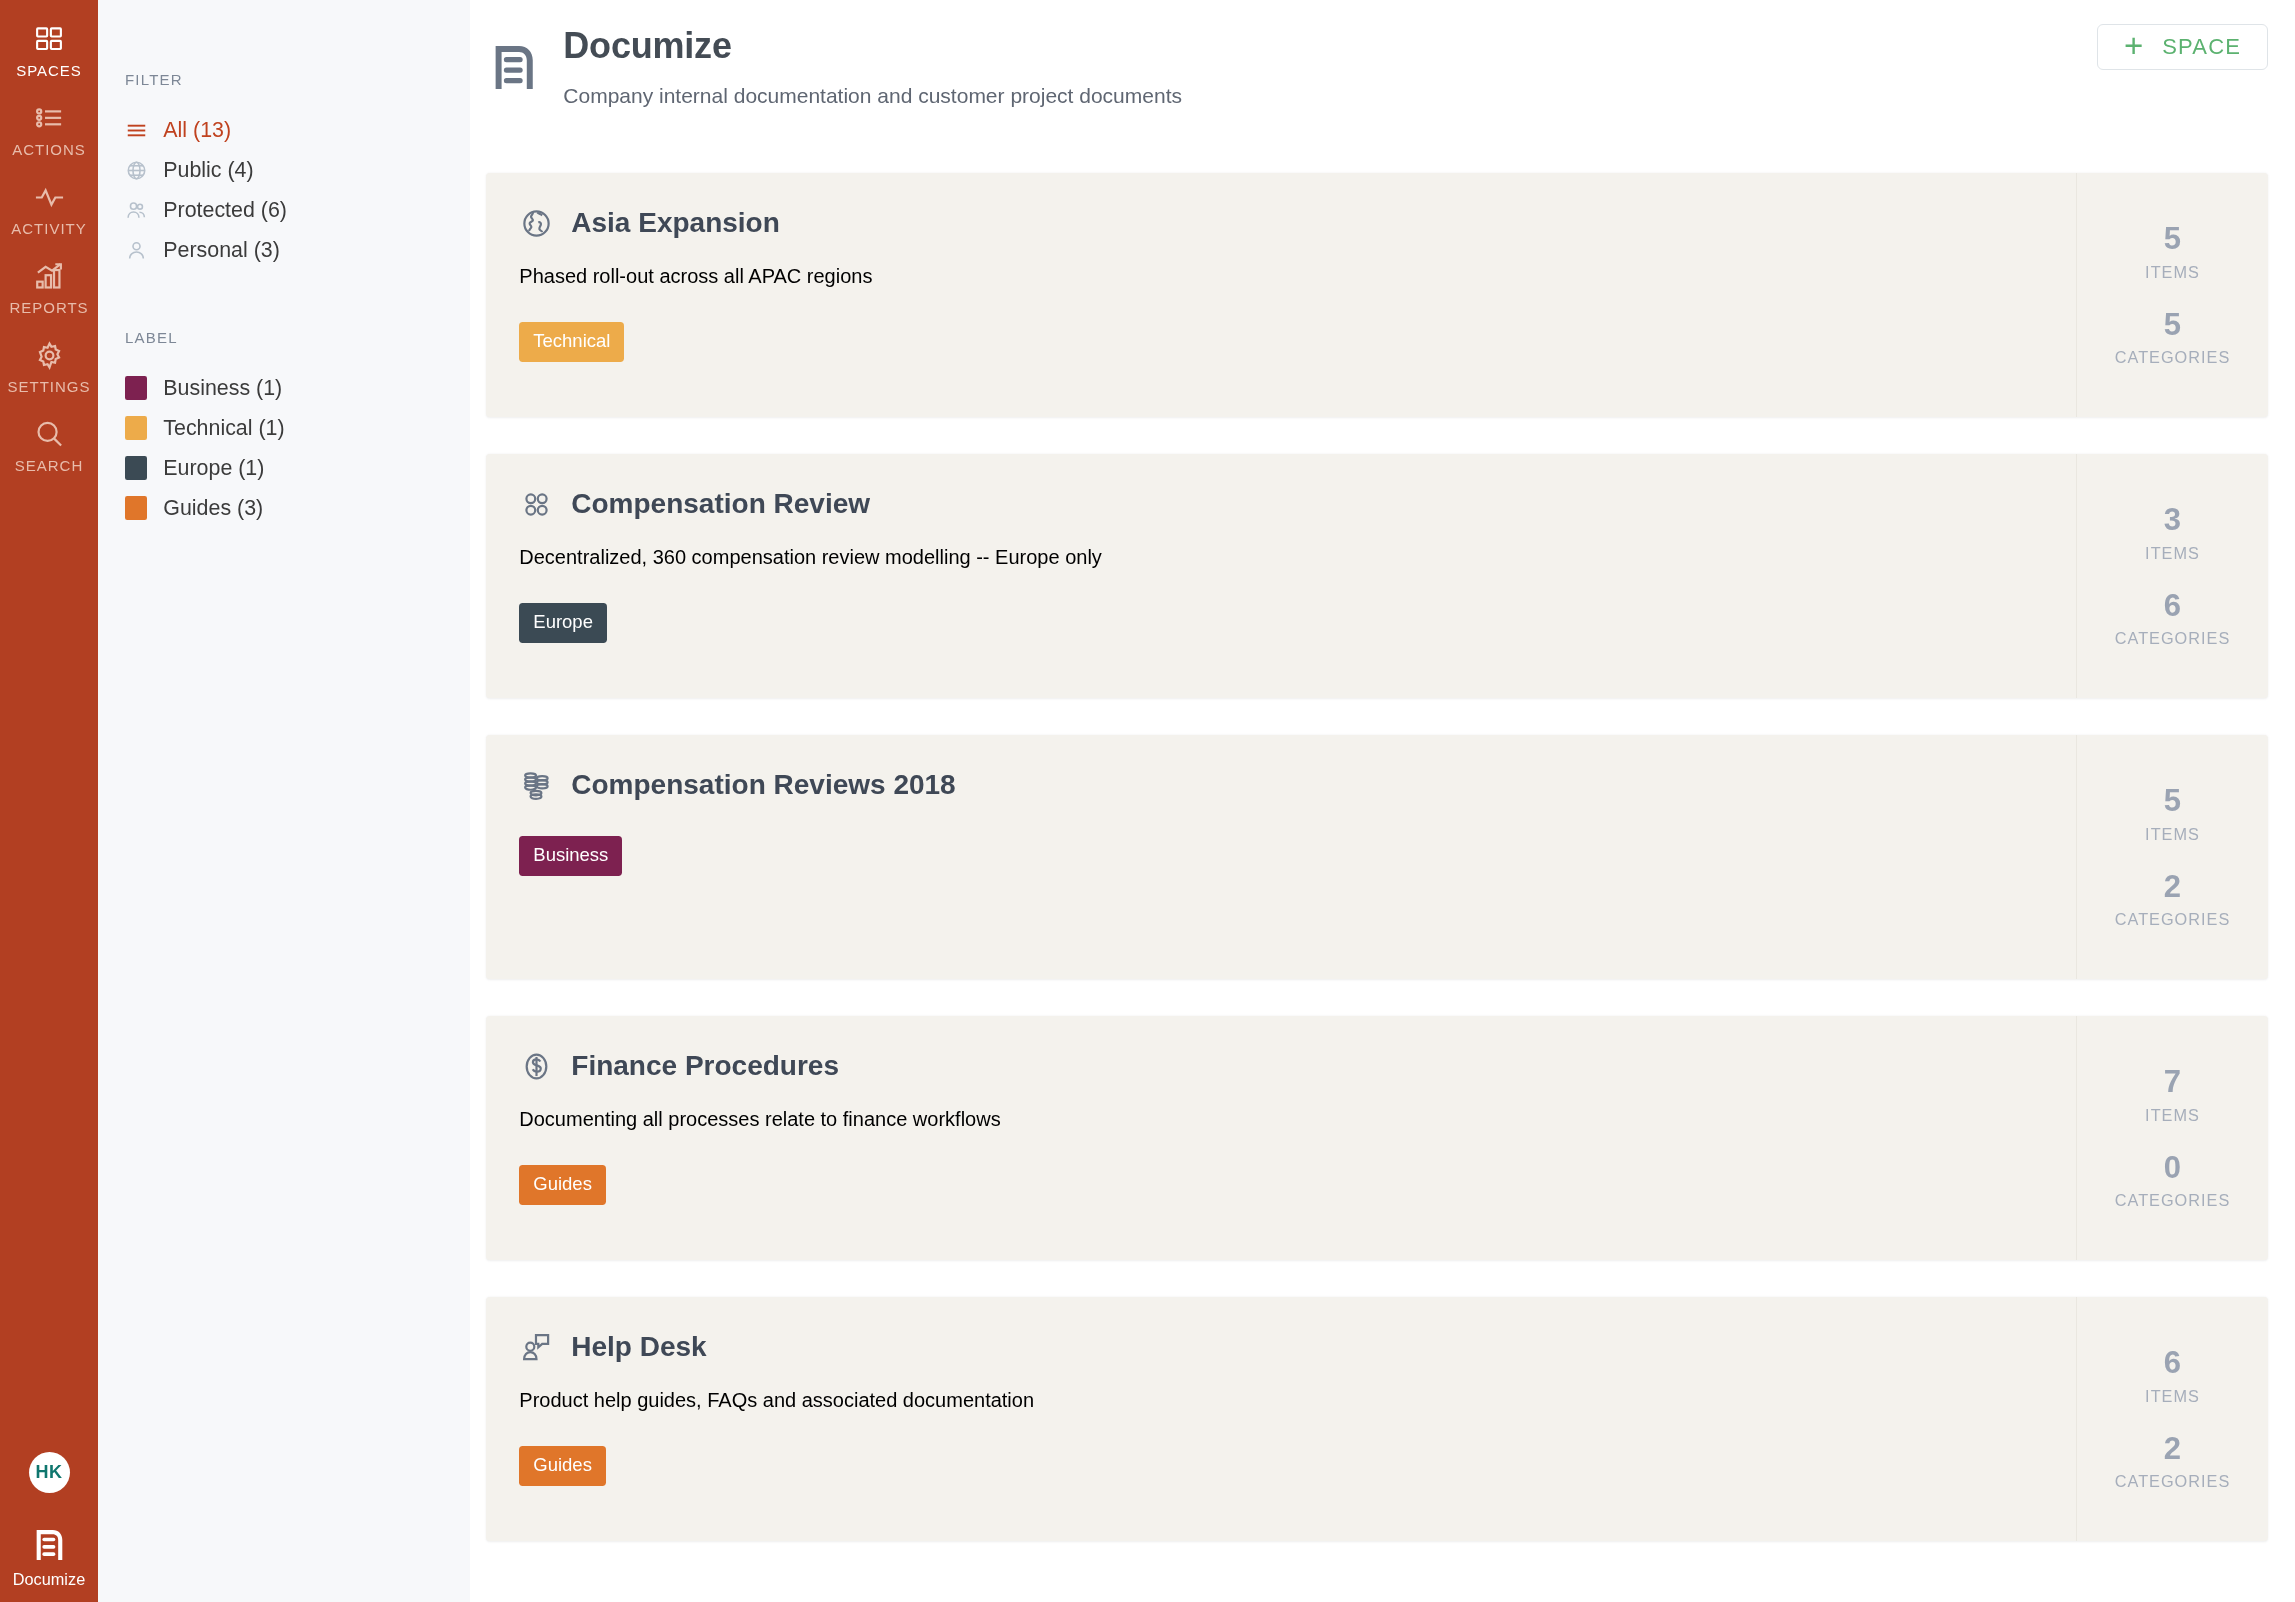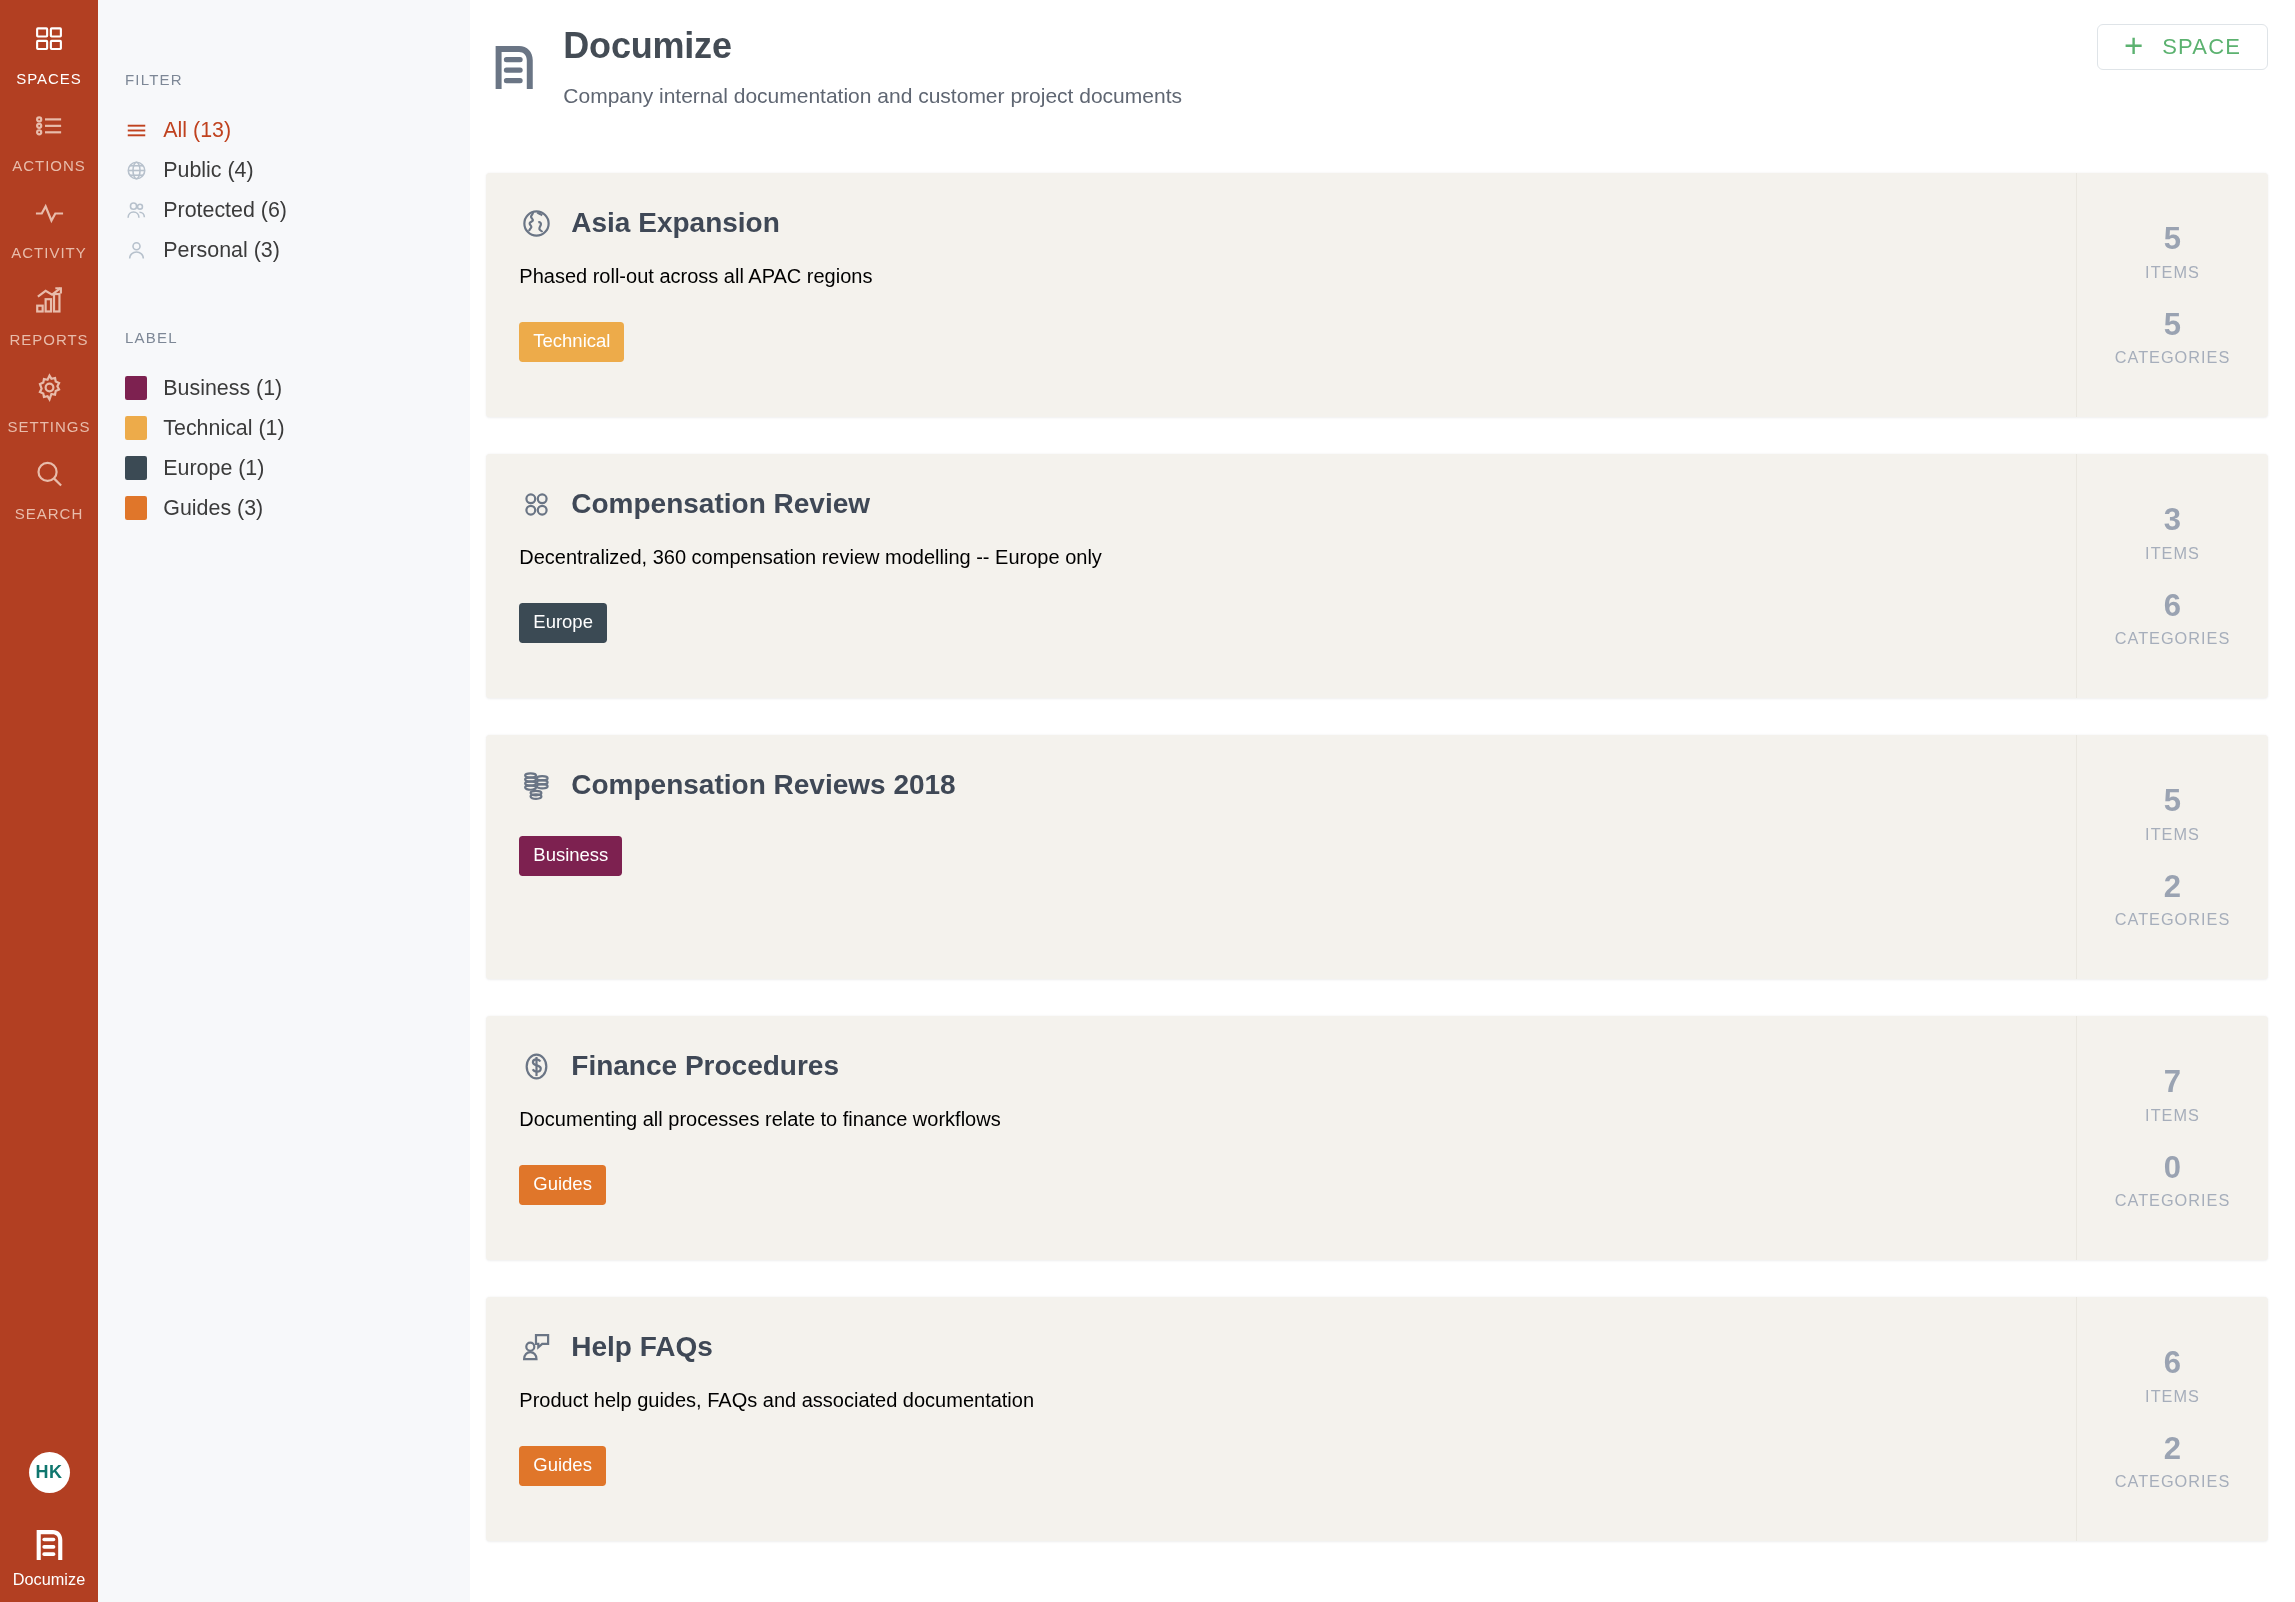--- a/index.html
+++ b/index.html
@@ -21,21 +21,21 @@
   .rail-item {
     width: 98px;
     display: flex; flex-direction: column; align-items: center;
     padding-top: 19px;
     cursor: pointer;
     text-decoration: none;
   }
   .rail-item .glyph { height: 40px; display: flex; align-items: center; justify-content: center; }
   .rail-item .rlabel {
     font-size: 15px; letter-spacing: 1px; font-weight: 400;
-    color: #e8bcab; margin-top: 11px;
+    color: #e8bcab; margin-top: 3px;
   }
   .rail-item.active .rlabel { color: #ffffff; }
   .rail-item.active svg { stroke: #ffffff; }
   .rail-item svg { stroke: #e8bcab; fill: none; stroke-width: 1.7; }
   .rail-spacer { flex: 1 1 auto; }
   .avatar {
     width: 41px; height: 41px; border-radius: 50%;
     background: #ffffff; color: #0f766e;
     display: flex; align-items: center; justify-content: center;
     font-size: 18px; font-weight: 700; letter-spacing: 0.4px;
@@ -430,21 +430,21 @@
       <div class="card">
         <div class="card-body">
           <div class="card-title-row">
             <span class="card-icon">
               <svg width="31" height="31" viewBox="0 0 24 24">
                   <circle cx="7.2" cy="11.4" r="3.1"></circle>
                   <path d="M2.4 21c0-3.3 2.2-5.4 4.8-5.4s4.8 2.1 4.8 5.4z"></path>
                   <path d="M11.6 2.4h9.4v6.8h-4.6l-3 2.6V9.2h-1.8z"></path>
                 </svg>
             </span>
-            <span class="card-title">Help FAQs</span>
+            <span class="card-title">Help Desk</span>
           </div>
           <div class="card-desc">Product help guides, FAQs and associated documentation</div>
           <span class="tag" style="background:#e0762a">Guides</span>
         </div>
         <div class="stats">
           <div class="stat">
             <div class="num">6</div>
             <div class="cap">ITEMS</div>
           </div>
           <div class="stat">

